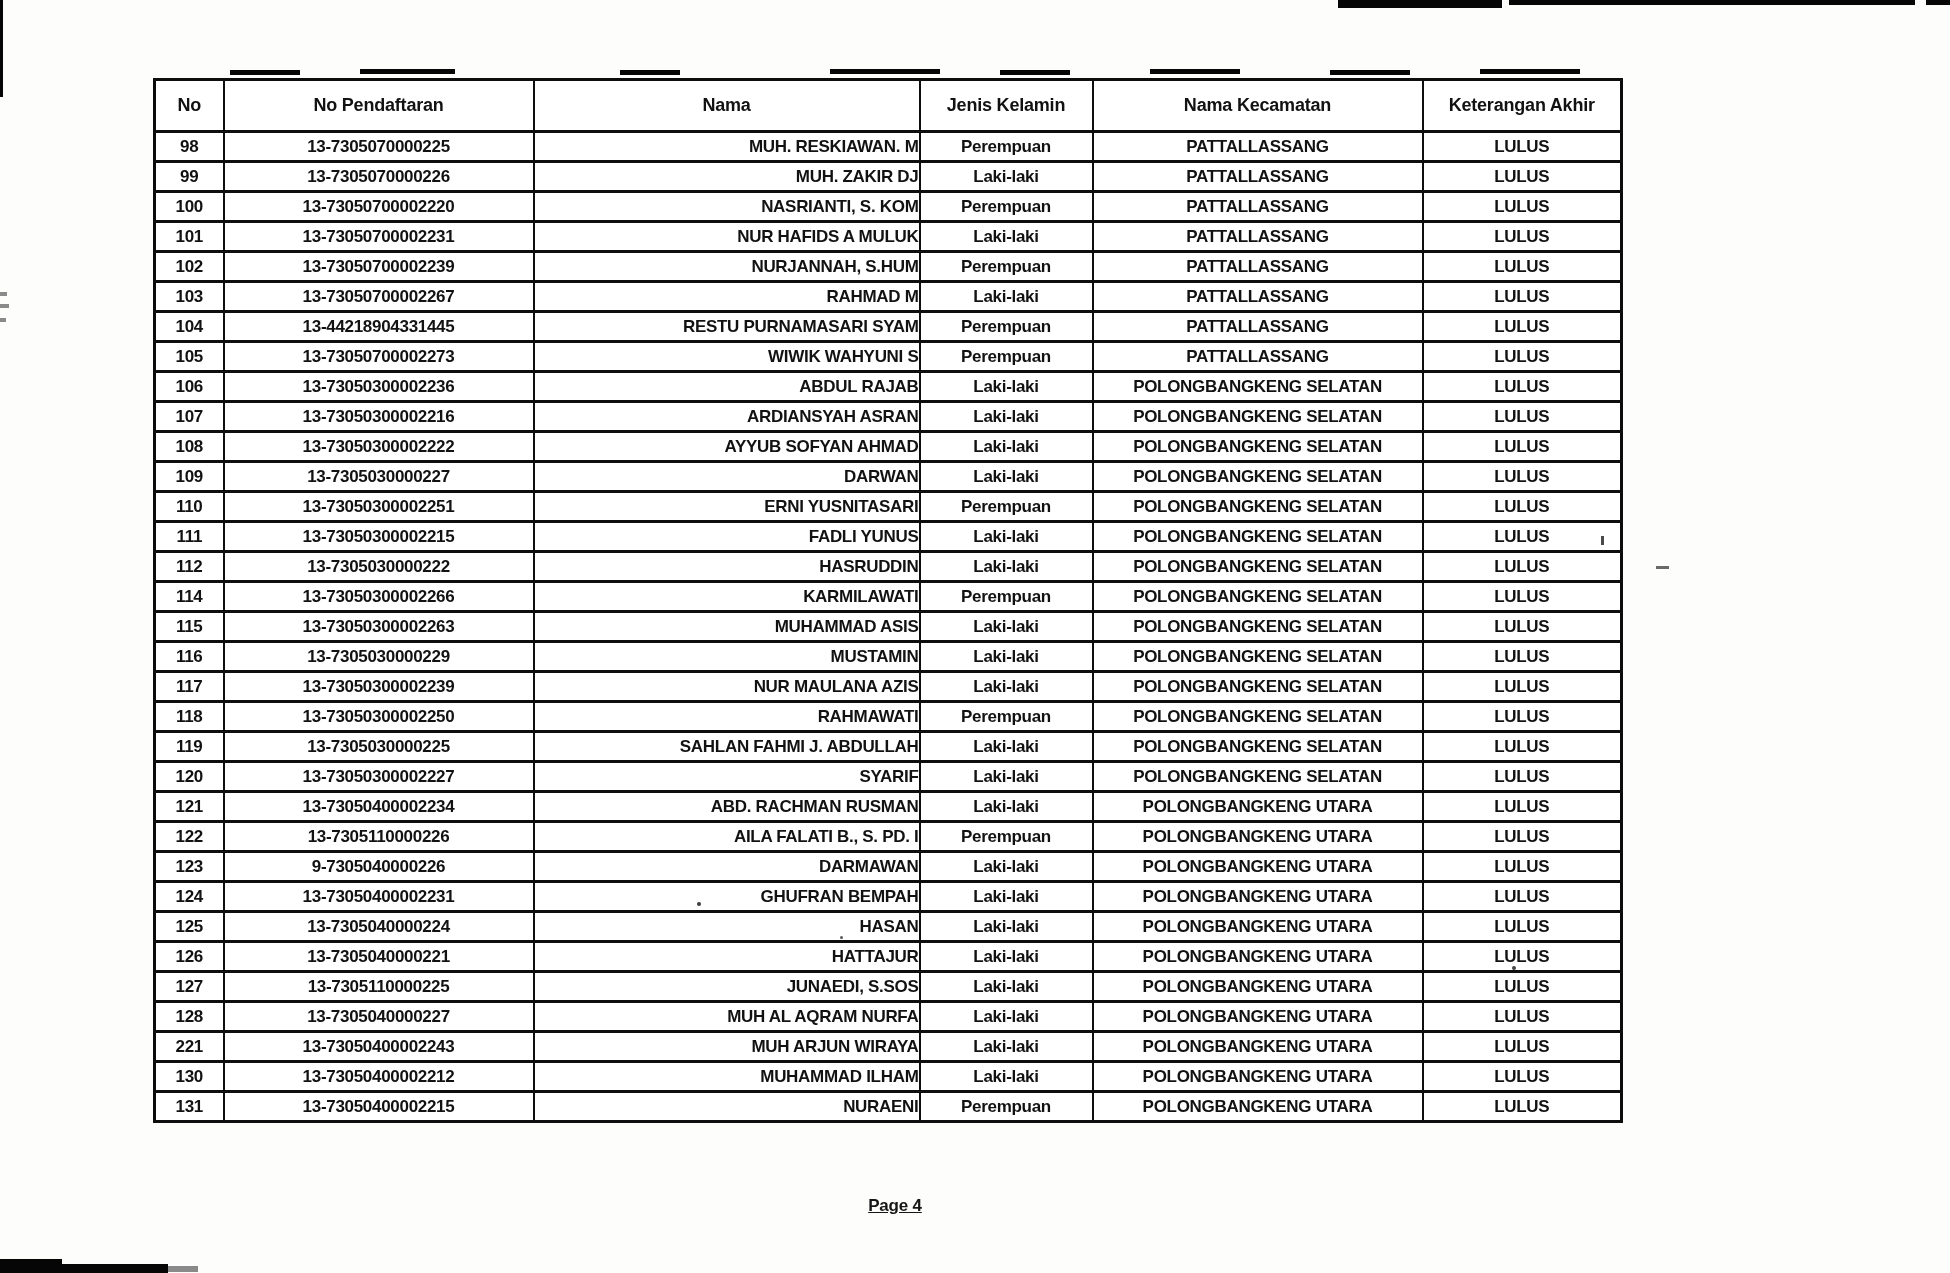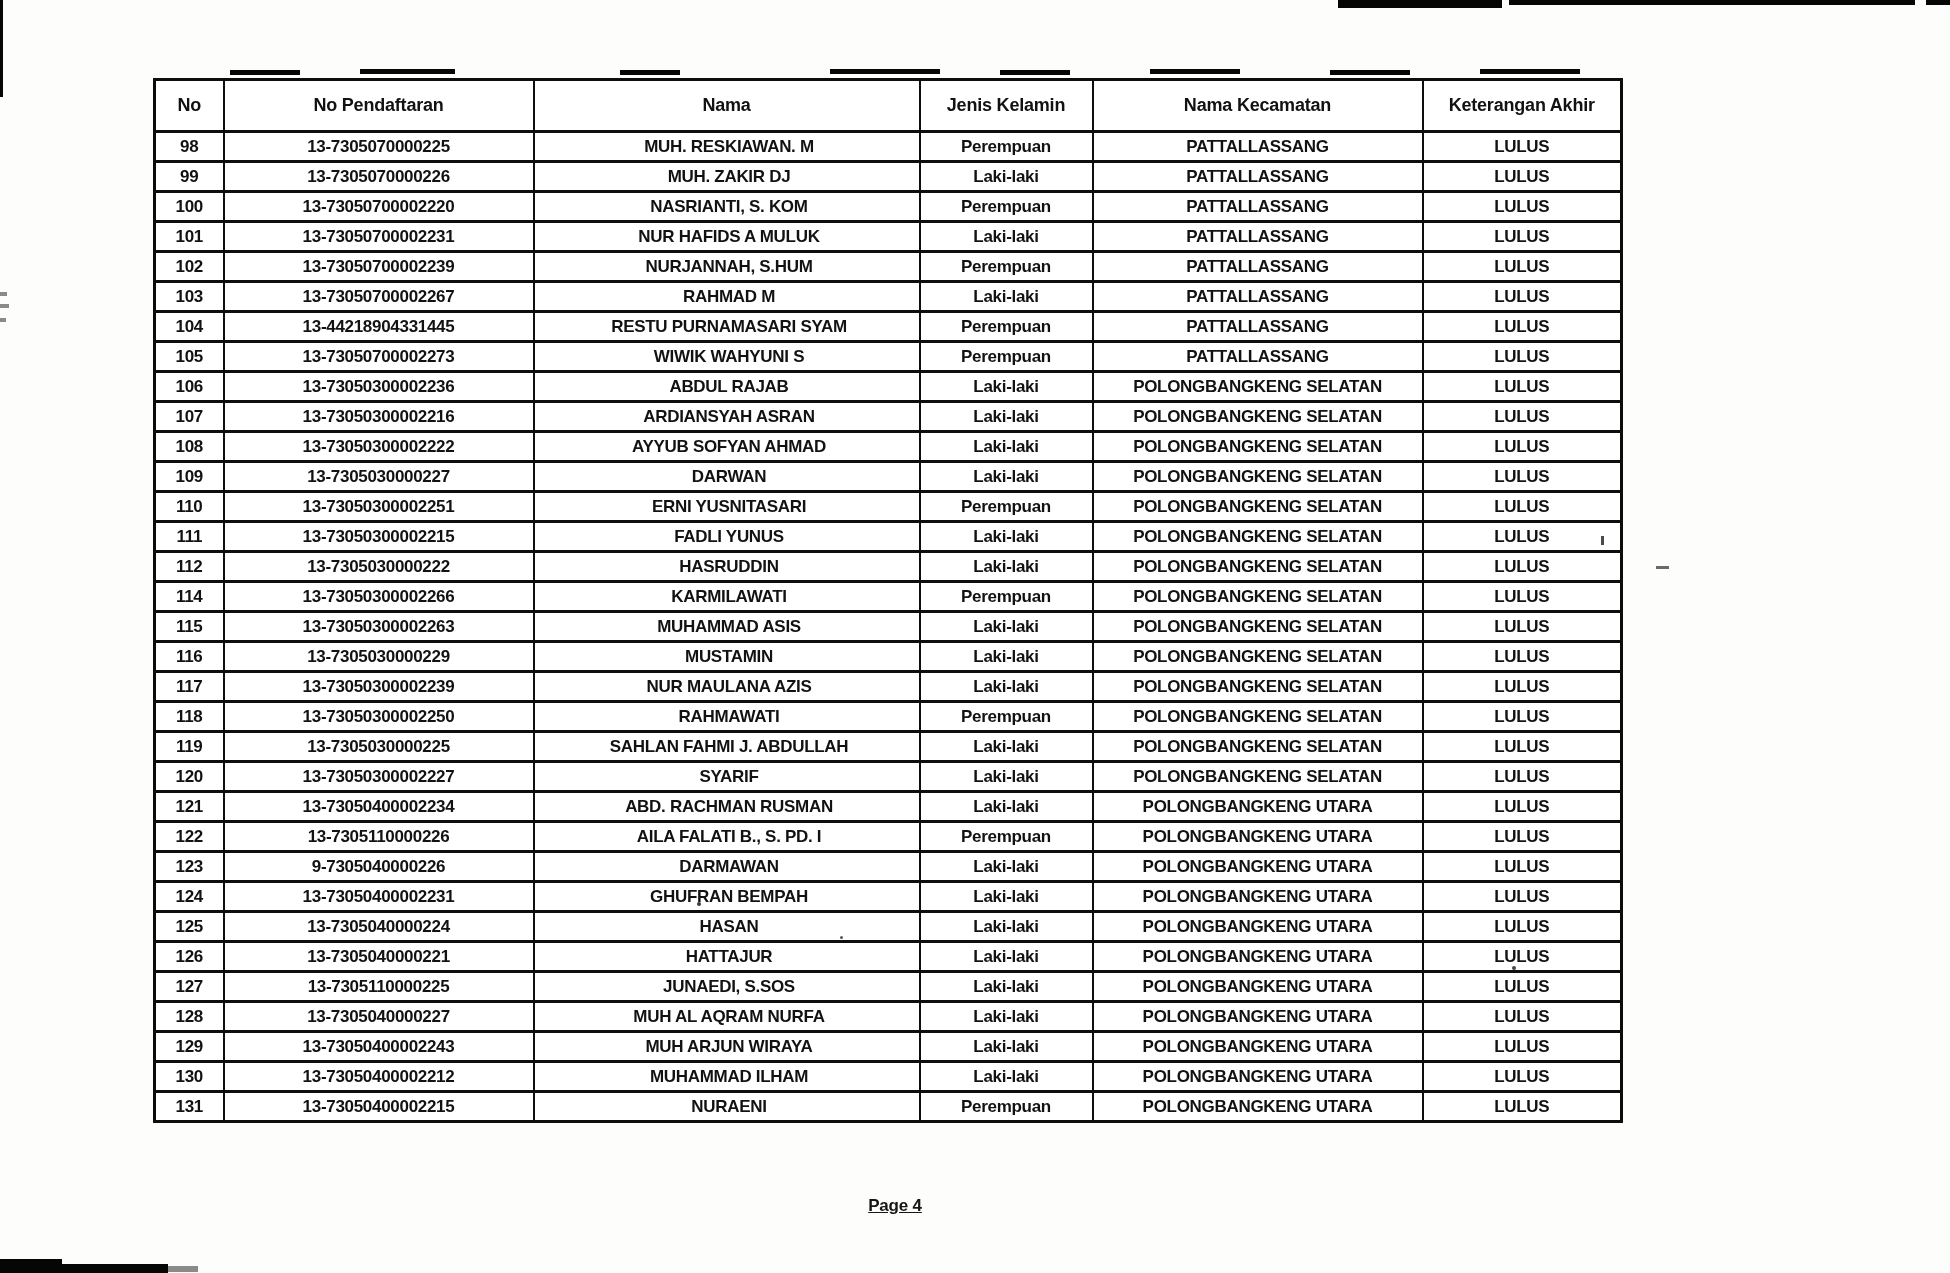--- a/index.html
+++ b/index.html
@@ -31,21 +31,21 @@
     color:#121212;text-align:center;vertical-align:middle;
     white-space:nowrap;overflow:hidden;padding:0;
   }
   th{
     height:49px;font-size:18px;font-weight:700;letter-spacing:-0.2px;
   }
   td{
     height:27px;font-size:17px;font-weight:700;letter-spacing:-0.3px;
     line-height:27px;
   }
-  td.c2{text-align:center;padding-left:5px;}
+  td.c2{text-align:right;padding-left:5px;}
 
   
   .page-label{
     position:absolute;left:820px;top:1196px;width:150px;
     text-align:center;font-size:17px;font-weight:700;color:#161616;
     letter-spacing:-0.2px;
     text-decoration:underline;
   }
 
   
@@ -312,21 +312,21 @@
         </tr>
         <tr>
           <td class="c0">128</td>
           <td class="c1">13-7305040000227</td>
           <td class="c2">MUH AL AQRAM NURFA</td>
           <td class="c3">Laki-laki</td>
           <td class="c4">POLONGBANGKENG UTARA</td>
           <td class="c5">LULUS</td>
         </tr>
         <tr>
-          <td class="c0">129</td>
+          <td class="c0">221</td>
           <td class="c1">13-73050400002243</td>
           <td class="c2">MUH ARJUN WIRAYA</td>
           <td class="c3">Laki-laki</td>
           <td class="c4">POLONGBANGKENG UTARA</td>
           <td class="c5">LULUS</td>
         </tr>
         <tr>
           <td class="c0">130</td>
           <td class="c1">13-73050400002212</td>
           <td class="c2">MUHAMMAD ILHAM</td>

